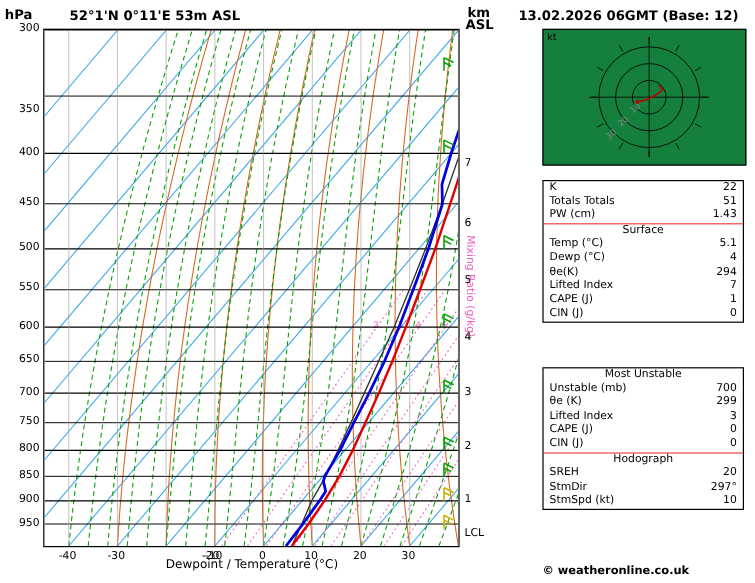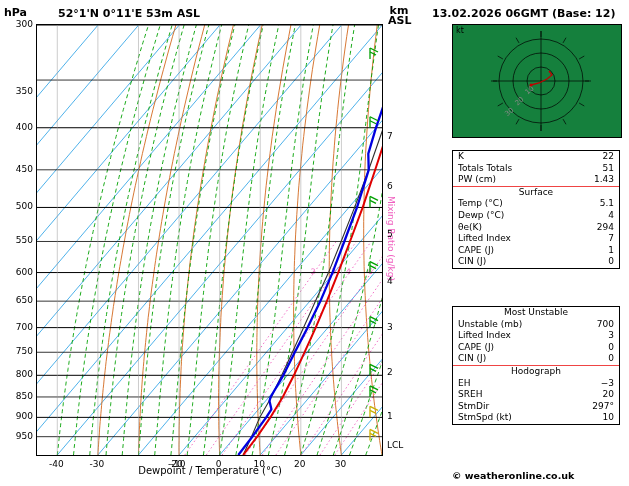--- a/index.html
+++ b/index.html
@@ -321,37 +321,37 @@
         <span class="v">0</span>
       </div>
     </div>
 <div class="tbl" id="tblB">
       <div class="c" style="border-top: none;">Most Unstable</div>
       <div class="r">
         <span class="k">Unstable (mb)</span>
         <span class="v">700</span>
       </div>
       <div class="r">
+        <span class="k">θe (K)</span>
+        <span class="v">299</span>
+      </div>
+      <div class="r">
         <span class="k">Lifted Index</span>
         <span class="v">3</span>
       </div>
       <div class="r">
         <span class="k">CAPE (J)</span>
         <span class="v">0</span>
       </div>
       <div class="r">
         <span class="k">CIN (J)</span>
         <span class="v">0</span>
       </div>
       <div class="c">Hodograph</div>
       <div class="r">
-        <span class="k">EH</span>
-        <span class="v">−3</span>
-      </div>
-      <div class="r">
         <span class="k">SREH</span>
         <span class="v">20</span>
       </div>
       <div class="r">
         <span class="k">StmDir</span>
         <span class="v">297°</span>
       </div>
       <div class="r">
         <span class="k">StmSpd (kt)</span>
         <span class="v">10</span>

